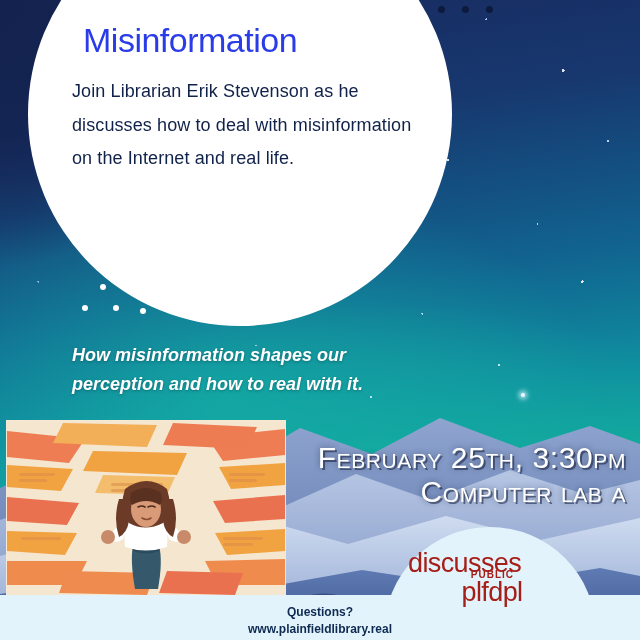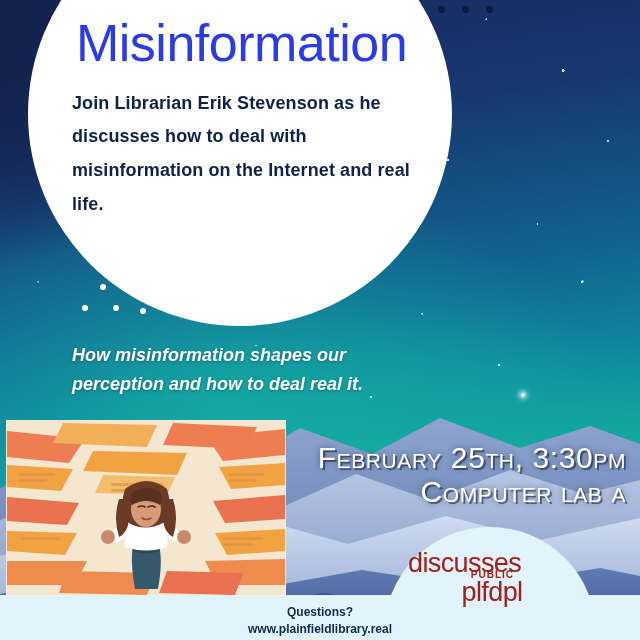--- a/index.html
+++ b/index.html
@@ -60,24 +60,24 @@
   .dot-cluster i:nth-child(2){left:4px;top:21px;}
   .dot-cluster i:nth-child(3){left:35px;top:21px;}
   .dot-cluster i:nth-child(4){left:62px;top:24px;}
 
   
   .circle{position:absolute;left:28px;top:-98px;width:424px;height:424px;
     border-radius:50%;background:#ffffff;}
 
   
   .headline{position:absolute;left:72px;top:12px;width:370px;}
-  .title{margin:4px;font-size:52px;line-height:1.05;font-weight:400;
+  .title{margin:11px;font-size:34px;line-height:1.05;font-weight:400;
     color:#2a3be8;letter-spacing:-.5px;}
   .blurb{margin:16px 0 0 0;width:352px;font-size:18px;line-height:1.88;
-    font-weight:bold;color:#11224a;letter-spacing:.1px;}
+    font-weight:normal;color:#11224a;letter-spacing:.1px;}
 
   
   .tagline{position:absolute;left:72px;top:341px;width:360px;
     font-size:18px;line-height:1.62;font-weight:bold;font-style:italic;
     color:#ffffff;text-shadow:0 1px 3px rgba(2,30,40,.35);}
 
   
   .event{position:absolute;right:14px;top:441px;width:360px;text-align:right;}
   .event div{font-size:30px;line-height:1.12;font-weight:normal;color:#ffffff;
     letter-spacing:.6px;font-stretch:condensed;
@@ -159,21 +159,21 @@
     <i></i>
   </div>
 
   <div class="circle"></div>
 
   <div class="headline">
     <h1 class="title">Misinformation</h1>
     <p class="blurb">Join Librarian Erik Stevenson as he discusses how to deal with misinformation on the Internet and real life.</p>
   </div>
 
-  <div class="tagline">How misinformation shapes our perception and how to deal real it.</div>
+  <div class="tagline">How misinformation shapes our perception and how to real with it.</div>
 
   <div class="event">
     <div>February 25th, 3:30pm</div>
     <div>Computer Lab A</div>
   </div>
 
   <div class="illus">
     <svg viewBox="0 0 278 174" preserveAspectRatio="none">
       <rect width="278" height="174" fill="#f4e6cf"></rect>
       <g opacity=".98">

